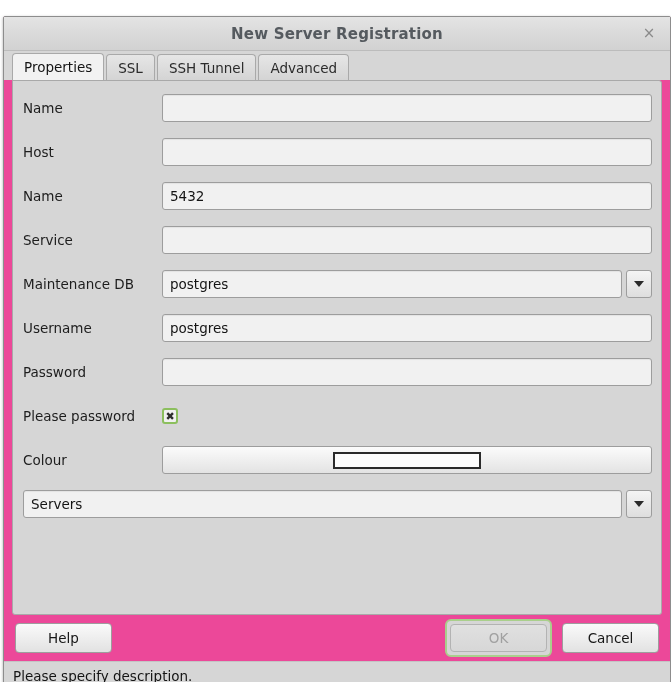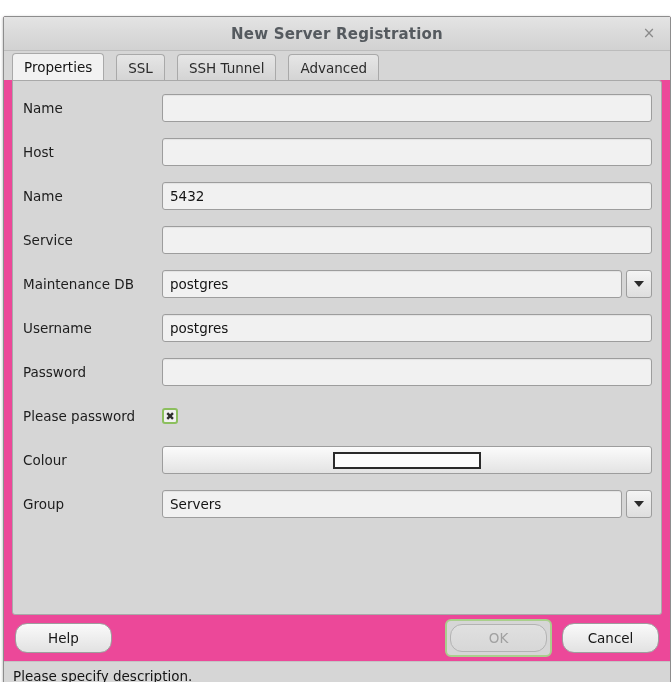--- a/index.html
+++ b/index.html
@@ -75,21 +75,21 @@
     flex: 0 0 29px;
     padding-left: 8px;
     display: flex;
     align-items: flex-end;
     background: #d6d6d6;
   }
   .tab {
     height: 26px;
     box-sizing: border-box;
     padding: 0 11px;
-    margin-right: 12px;
+    margin-right: 2px;
     display: flex;
     align-items: center;
     font-size: 13.5px;
     color: #2b2b2b;
     border: 1px solid #a9a9a9;
     border-bottom: none;
     border-radius: 4px 4px 0 0;
     background: linear-gradient(to bottom, #e6e6e6 0%, #d4d4d4 100%);
     cursor: pointer;
     position: relative;
@@ -243,21 +243,21 @@
     padding: 0 11px;
     display: flex;
     align-items: center;
   }
   .btn {
     box-sizing: border-box;
     height: 30px;
     min-width: 97px;
     padding: 0 14px;
     border: 1px solid #9d9d9d;
-    border-radius: 12px;
+    border-radius: 4px;
     background: linear-gradient(to bottom, #fafafa 0%, #e2e2e2 100%);
     font-family: "DejaVu Sans", "Liberation Sans", sans-serif;
     font-size: 13.5px;
     color: #161616;
     cursor: pointer;
   }
   .btn.disabled {
     color: #a0a0a0;
     background: linear-gradient(to bottom, #e0e0e0 0%, #d7d7d7 100%);
     border-color: #b3b3b3;
@@ -382,21 +382,20 @@
       <div class="form-row">
         <div class="lbl">Colour</div>
         <div class="field-wrap">
           <div class="colourbtn">
             <span class="swatch"></span>
           </div>
         </div>
       </div>
 
       <div class="form-row">
-        <div class="lbl">Group</div>
         <div class="field-wrap">
           <div class="combo">
             <div class="combo-field">Servers</div>
             <div class="combo-arrow">
               <span class="arrow-glyph"></span>
             </div>
           </div>
         </div>
       </div>
 

